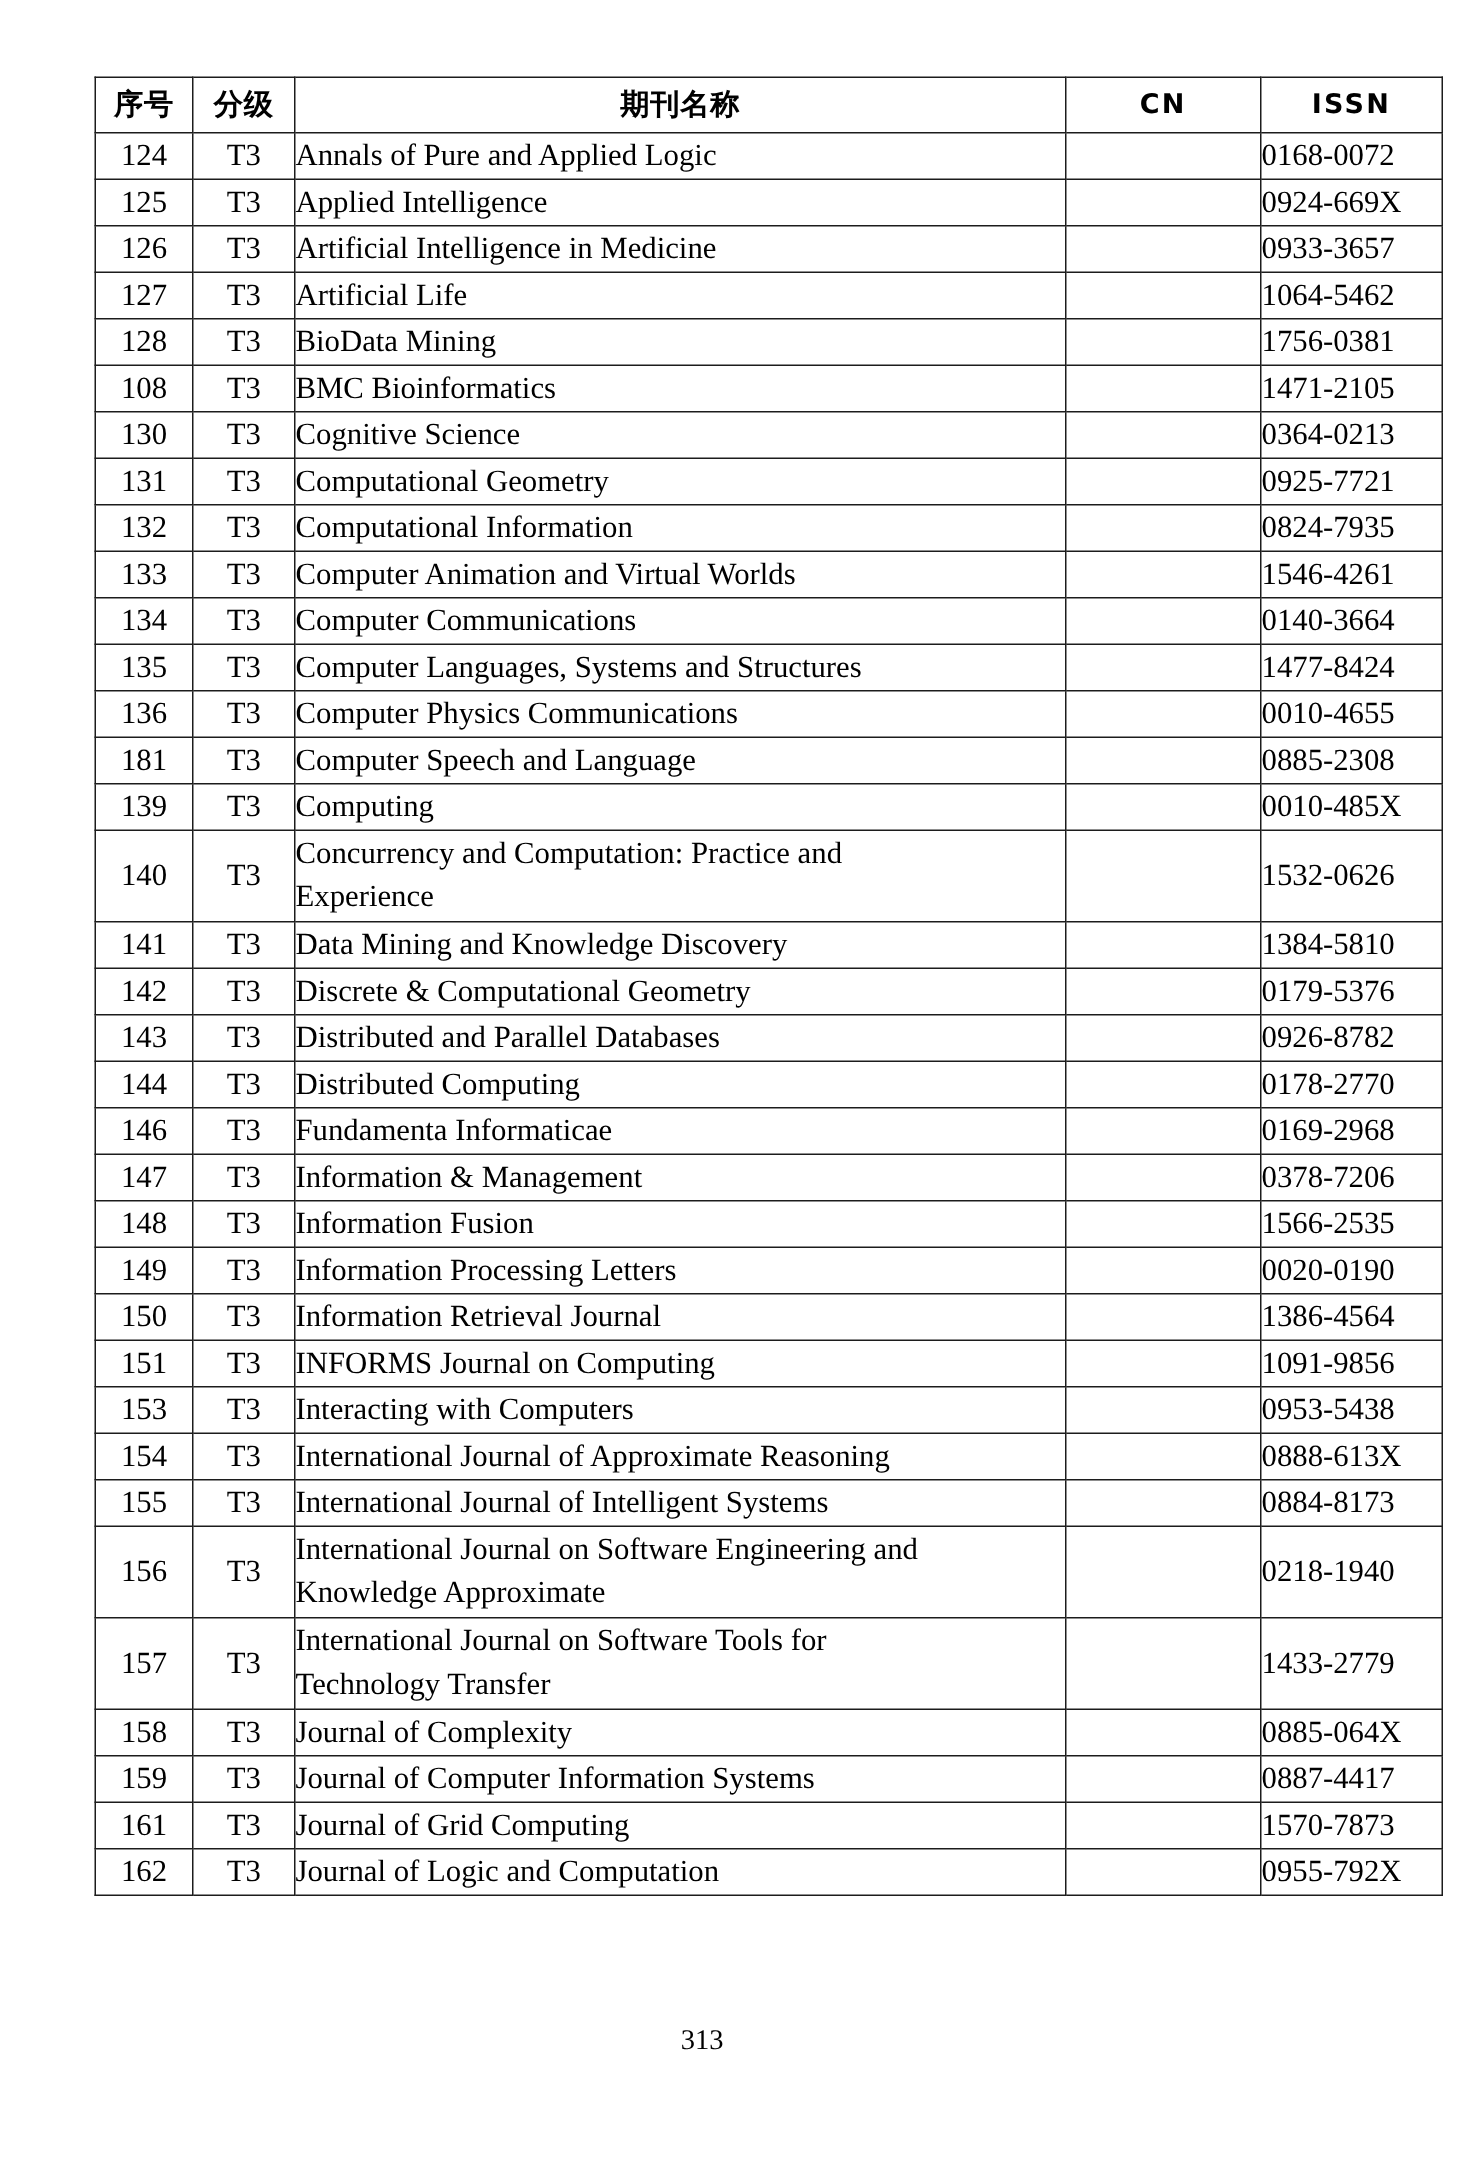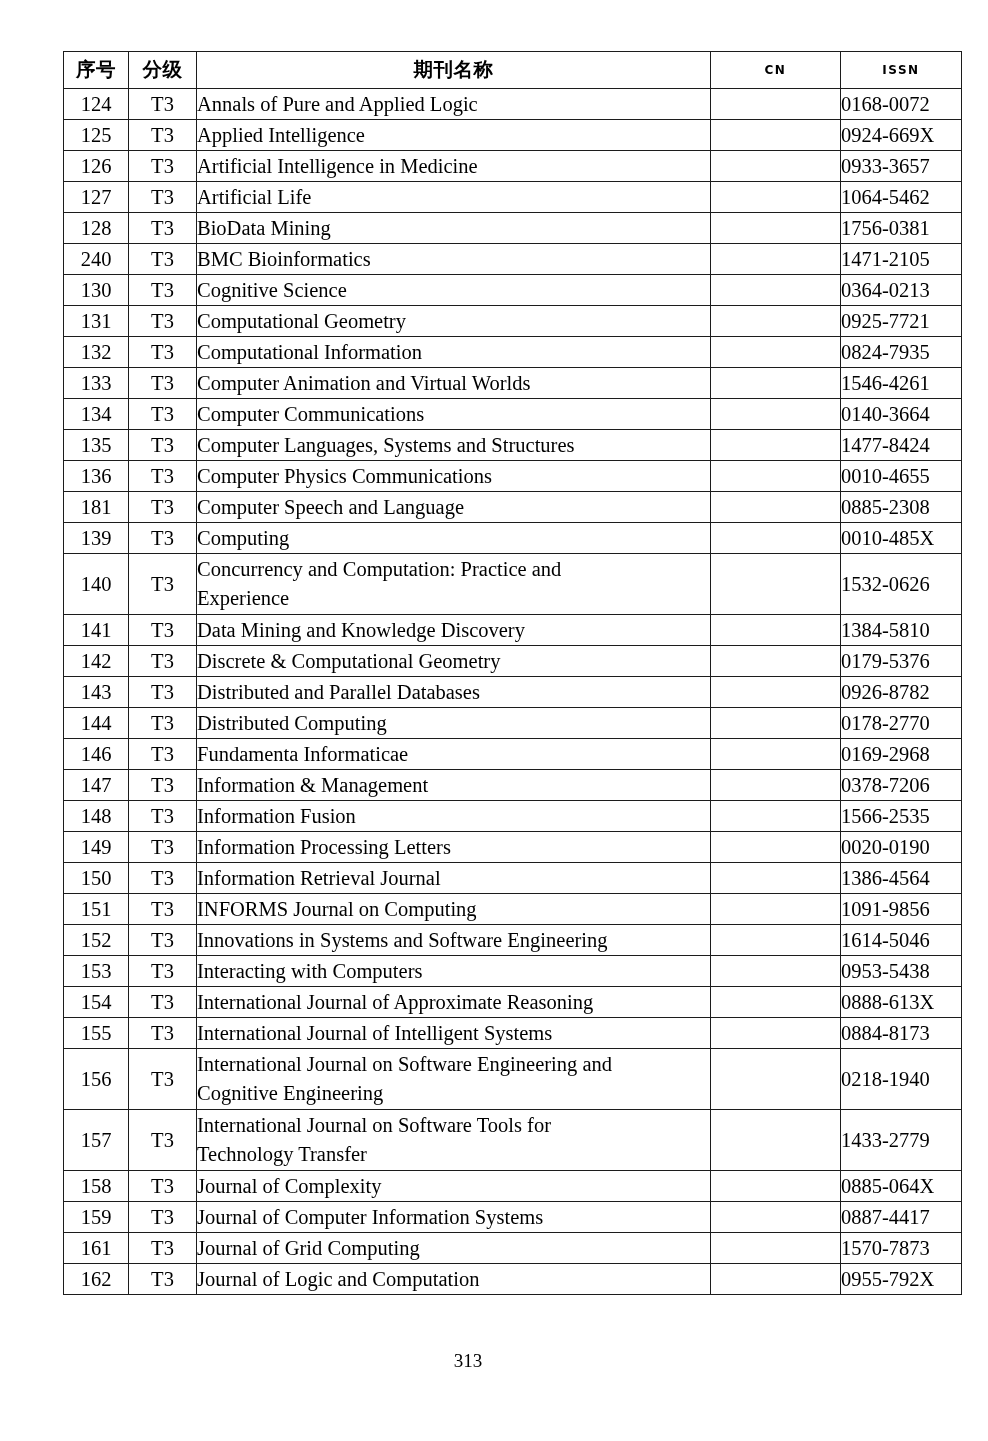--- a/index.html
+++ b/index.html
@@ -61,21 +61,21 @@
     white-space: nowrap;
   }
   thead th.cjk {
     font-family: "DejaVu Sans", "Liberation Sans", sans-serif;
     font-size: 19.5px;
     font-weight: bold;
     letter-spacing: 0.5px;
   }
   thead th.latin {
     font-family: "DejaVu Sans", "Liberation Sans", sans-serif;
-    font-size: 12px;
+    font-size: 18px;
     font-weight: bold;
     letter-spacing: 1.5px;
   }
 
   tbody td {
     font-size: 20.5px;
     height: 30px;
   }
   tbody tr.tall td { height: 60px; }
 
@@ -170,21 +170,21 @@
           <tr>
             <td class="seq">128</td>
             <td class="grade">T3</td>
             <td class="name">
               <span class="ln">BioData Mining</span>
             </td>
             <td class="cn"></td>
             <td class="issn">1756-0381</td>
           </tr>
           <tr>
-            <td class="seq">240</td>
+            <td class="seq">108</td>
             <td class="grade">T3</td>
             <td class="name">
               <span class="ln">BMC Bioinformatics</span>
             </td>
             <td class="cn"></td>
             <td class="issn">1471-2105</td>
           </tr>
           <tr>
             <td class="seq">130</td>
             <td class="grade">T3</td>
@@ -360,29 +360,20 @@
           <tr>
             <td class="seq">151</td>
             <td class="grade">T3</td>
             <td class="name">
               <span class="ln">INFORMS Journal on Computing</span>
             </td>
             <td class="cn"></td>
             <td class="issn">1091-9856</td>
           </tr>
           <tr>
-            <td class="seq">152</td>
-            <td class="grade">T3</td>
-            <td class="name">
-              <span class="ln">Innovations in Systems and Software Engineering</span>
-            </td>
-            <td class="cn"></td>
-            <td class="issn">1614-5046</td>
-          </tr>
-          <tr>
             <td class="seq">153</td>
             <td class="grade">T3</td>
             <td class="name">
               <span class="ln">Interacting with Computers</span>
             </td>
             <td class="cn"></td>
             <td class="issn">0953-5438</td>
           </tr>
           <tr>
             <td class="seq">154</td>
@@ -400,21 +391,21 @@
               <span class="ln">International Journal of Intelligent Systems</span>
             </td>
             <td class="cn"></td>
             <td class="issn">0884-8173</td>
           </tr>
           <tr class="tall">
             <td class="seq">156</td>
             <td class="grade">T3</td>
             <td class="name">
               <span class="ln">International Journal on Software Engineering and</span>
-              <span class="ln">Cognitive Engineering</span>
+              <span class="ln">Knowledge Approximate</span>
             </td>
             <td class="cn"></td>
             <td class="issn">0218-1940</td>
           </tr>
           <tr class="tall">
             <td class="seq">157</td>
             <td class="grade">T3</td>
             <td class="name">
               <span class="ln">International Journal on Software Tools for</span>
               <span class="ln">Technology Transfer</span>

